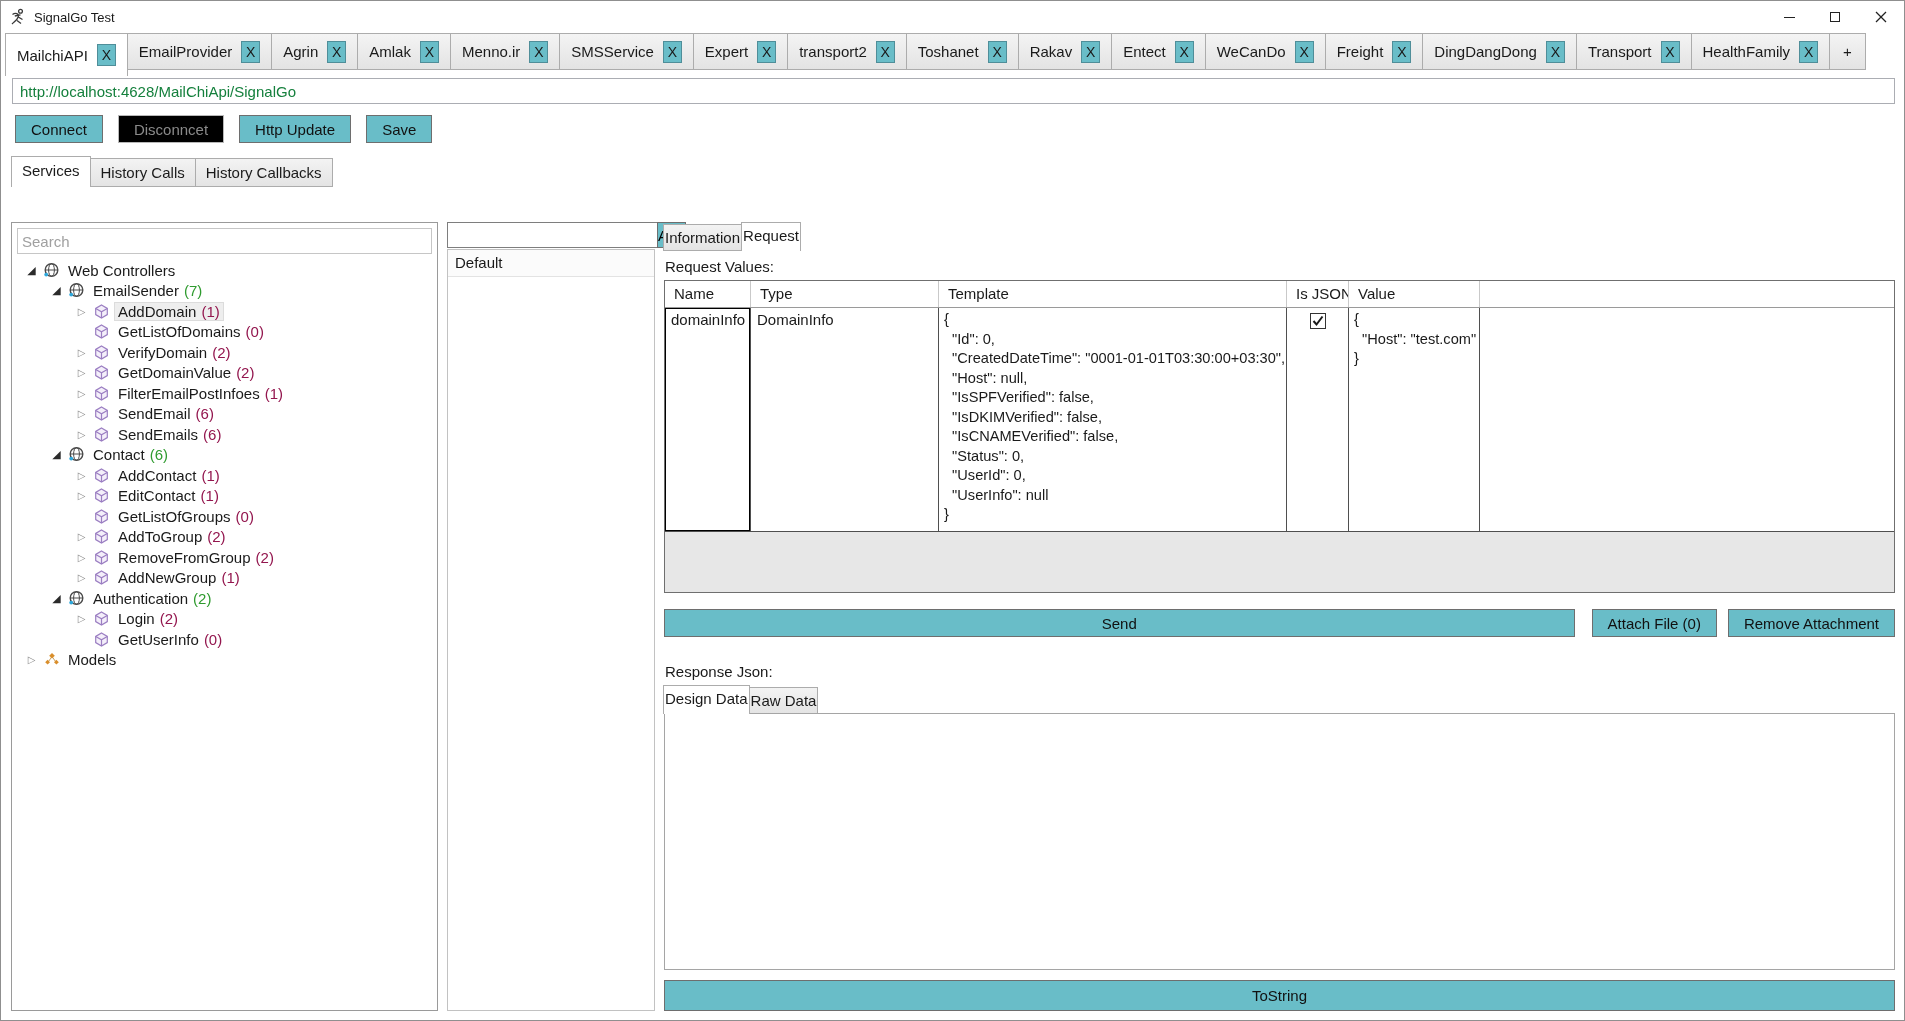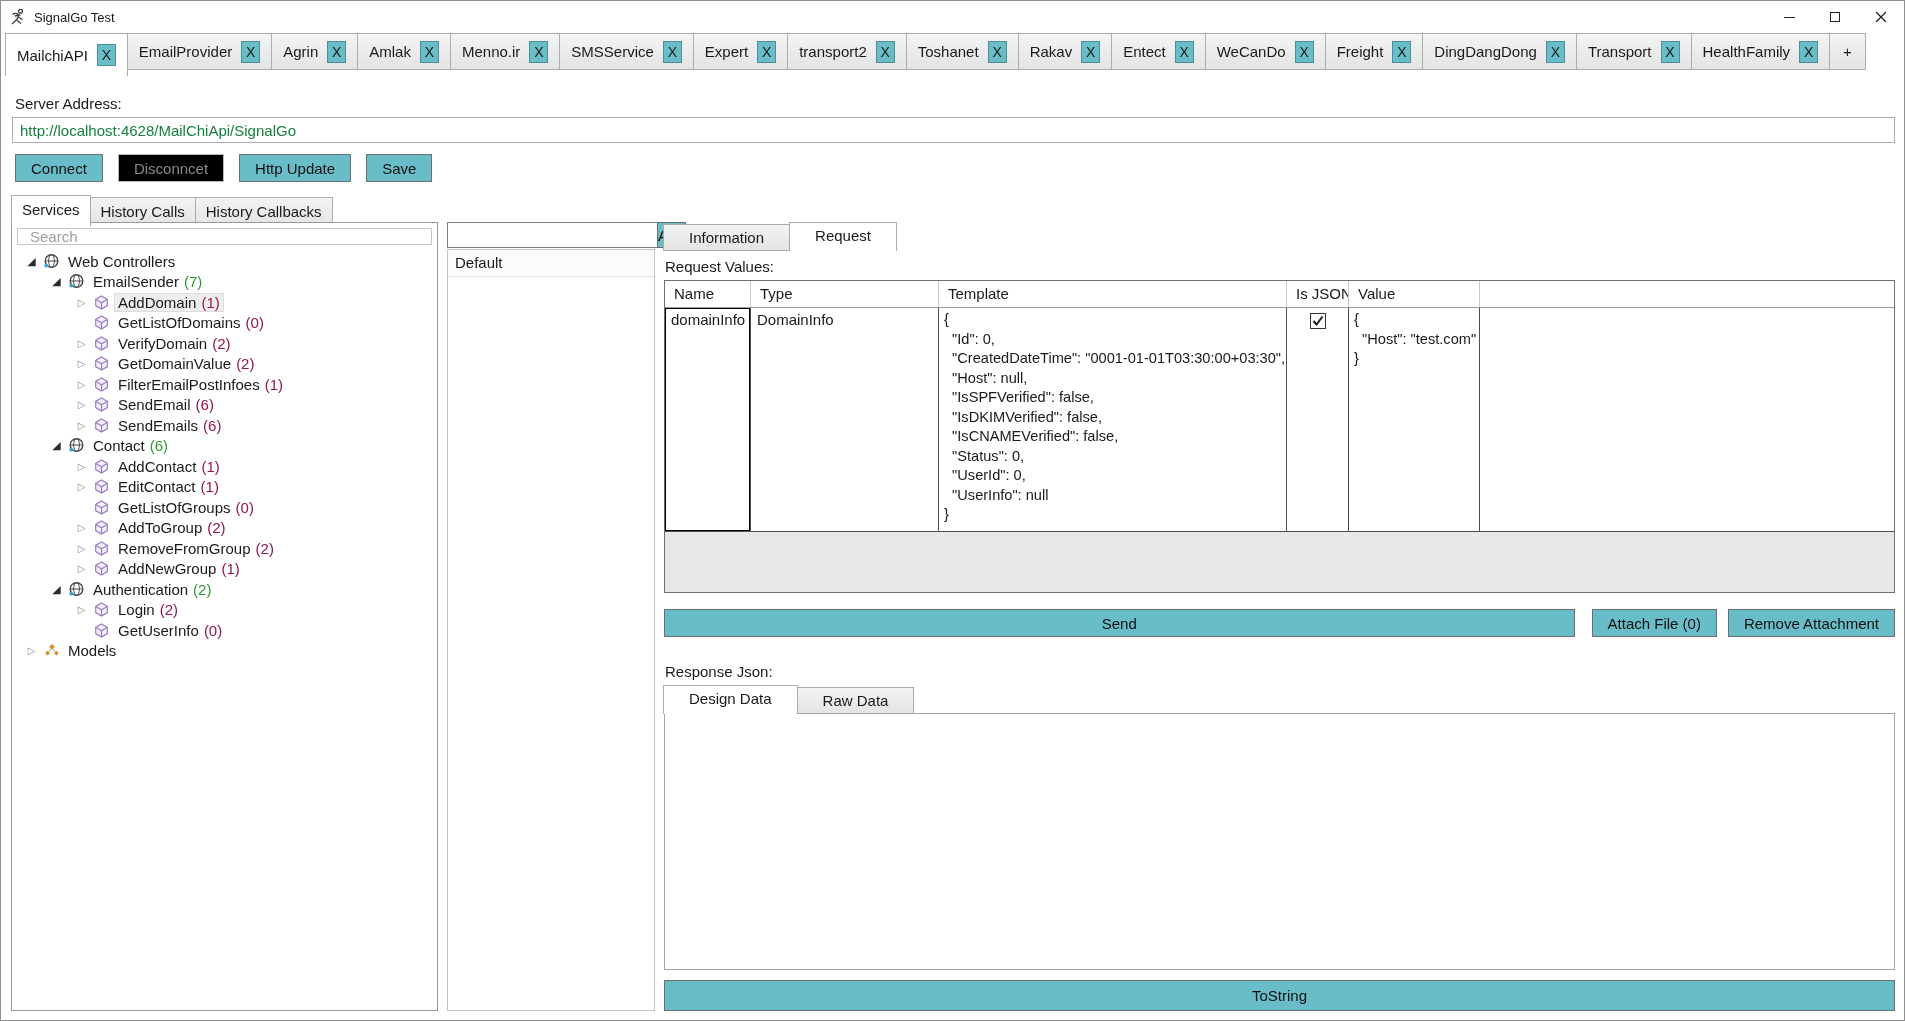--- a/index.html
+++ b/index.html
@@ -43,40 +43,40 @@
   }
   .btn:disabled { background:#000000; border-color:#b8b8b8; color:#8a8a8a; }
   
   .main-tabs { display:flex; align-items:flex-end; margin:14px 0 0 11px; height:30px; }
   .mtab { padding:5px 10px 5px 10px; background:linear-gradient(#f3f3f3,#e4e4e4); border:1px solid #acacac; margin-left:-1px; }
   .mtab.active { background:#fff; border-bottom:none; padding-bottom:8px; z-index:3; position:relative; }
   
   .main { position:absolute; left:10px; right:9px; top:221px; bottom:9px; display:flex; gap:9px; }
   
   .left-panel { width:427px; border:1px solid #9a9a9a; background:#fff; padding:5px; display:flex; flex-direction:column; }
-  .search-input { height:17px; border:1px solid #c6c6c6; padding:0 12px; font:inherit; color:#1a1a1a; }
+  .search-input { height:26px; border:1px solid #c6c6c6; padding:0 4px; font:inherit; color:#1a1a1a; }
   .search-input::placeholder { color:#a0a0a0; }
   .tree { margin-top:6px; overflow:hidden; flex:1; }
   .tree-row { display:flex; align-items:center; height:20.5px; gap:5px; white-space:nowrap; cursor:default; }
   .expander { width:13px; text-align:center; font-size:10px; color:#8d8d8d; flex:none; }
   .expander.exp { color:#2b2b2b; font-size:11px; }
   .tree-icon { display:flex; flex:none; width:17px; justify-content:center; }
   .row-text { display:flex; gap:5px; padding:0 3px; }
   .row-text.sel { background:#eeeeee; outline:1px solid #dcdcdc; }
   
   .mid-panel { width:208px; display:flex; flex-direction:column; }
   .mid-top { display:flex; }
   .mid-input { flex:1; height:26px; border:1px solid #7e7e7e; border-right:none; font:inherit; padding:0 5px; }
   .add-btn { width:57px; height:26px; background:var(--accent); border:1px solid #6e6e6e; font:inherit; cursor:default; }
   .profiles-list { flex:1; border:1px solid #c2c2c2; margin-top:1px; background:#fff; }
   .profile-item { height:27px; padding:4px 7px; background:#fbfbfb; border-bottom:1px solid #e3e3e3; cursor:default; }
   
   .right-panel { flex:1; display:flex; flex-direction:column; min-width:0; }
   .req-tabs, .resp-tabs { display:flex; align-items:flex-end; height:29px; flex:none; }
-  .rtab { padding:4px 25px; background:linear-gradient(#f3f3f3,#e4e4e4); border:1px solid #acacac; margin-left:-1px;margin-top:30px; }
+  .rtab { padding:4px 1px; background:linear-gradient(#f3f3f3,#e4e4e4); border:1px solid #acacac; margin-left:-1px;margin-top:30px; }
   .rtab.active { background:#fff; border-bottom:none; padding-bottom:7px; z-index:3; position:relative; }
   .req-values-label { margin:7px 0 5px 1px; }
   
   .datagrid { height:313px; border:1px solid #6f6f6f; background:#e7e7e7; display:flex; flex-direction:column; flex:none; }
   .dg-header { display:flex; height:27px; background:#fff; border-bottom:1px solid #9a9a9a; flex:none; }
   .dg-h-cell { padding:4px 9px; border-right:1px solid #c9c9c9; overflow:hidden; white-space:nowrap; cursor:default; }
   .dg-row { display:flex; background:#fff; height:224px; border-bottom:1px solid #4f4f4f; flex:none; }
   .dg-cell { border-right:1px solid #4f4f4f; overflow:hidden; }
   .w-name { width:86px; flex:none; }
   .w-type { width:188px; flex:none; }
@@ -193,21 +193,20 @@
         <span>Transport</span>
         <span class="tab-close-button">X</span>
       </div>
       <div class="tab">
         <span>HealthFamily</span>
         <span class="tab-close-button">X</span>
       </div>
       <div class="tab plus">+</div>
     </div>
 
-  <div class="server-label">Server Address:</div>
   <input class="address-input" type="text" value="http://localhost:4628/MailChiApi/SignalGo" style="">
 
   <div class="btn-row">
     <button class="btn">Connect</button>
     <button class="btn" disabled="">Disconncet</button>
     <button class="btn">Http Update</button>
     <button class="btn">Save</button>
   </div>
 
   <div class="main-tabs">

